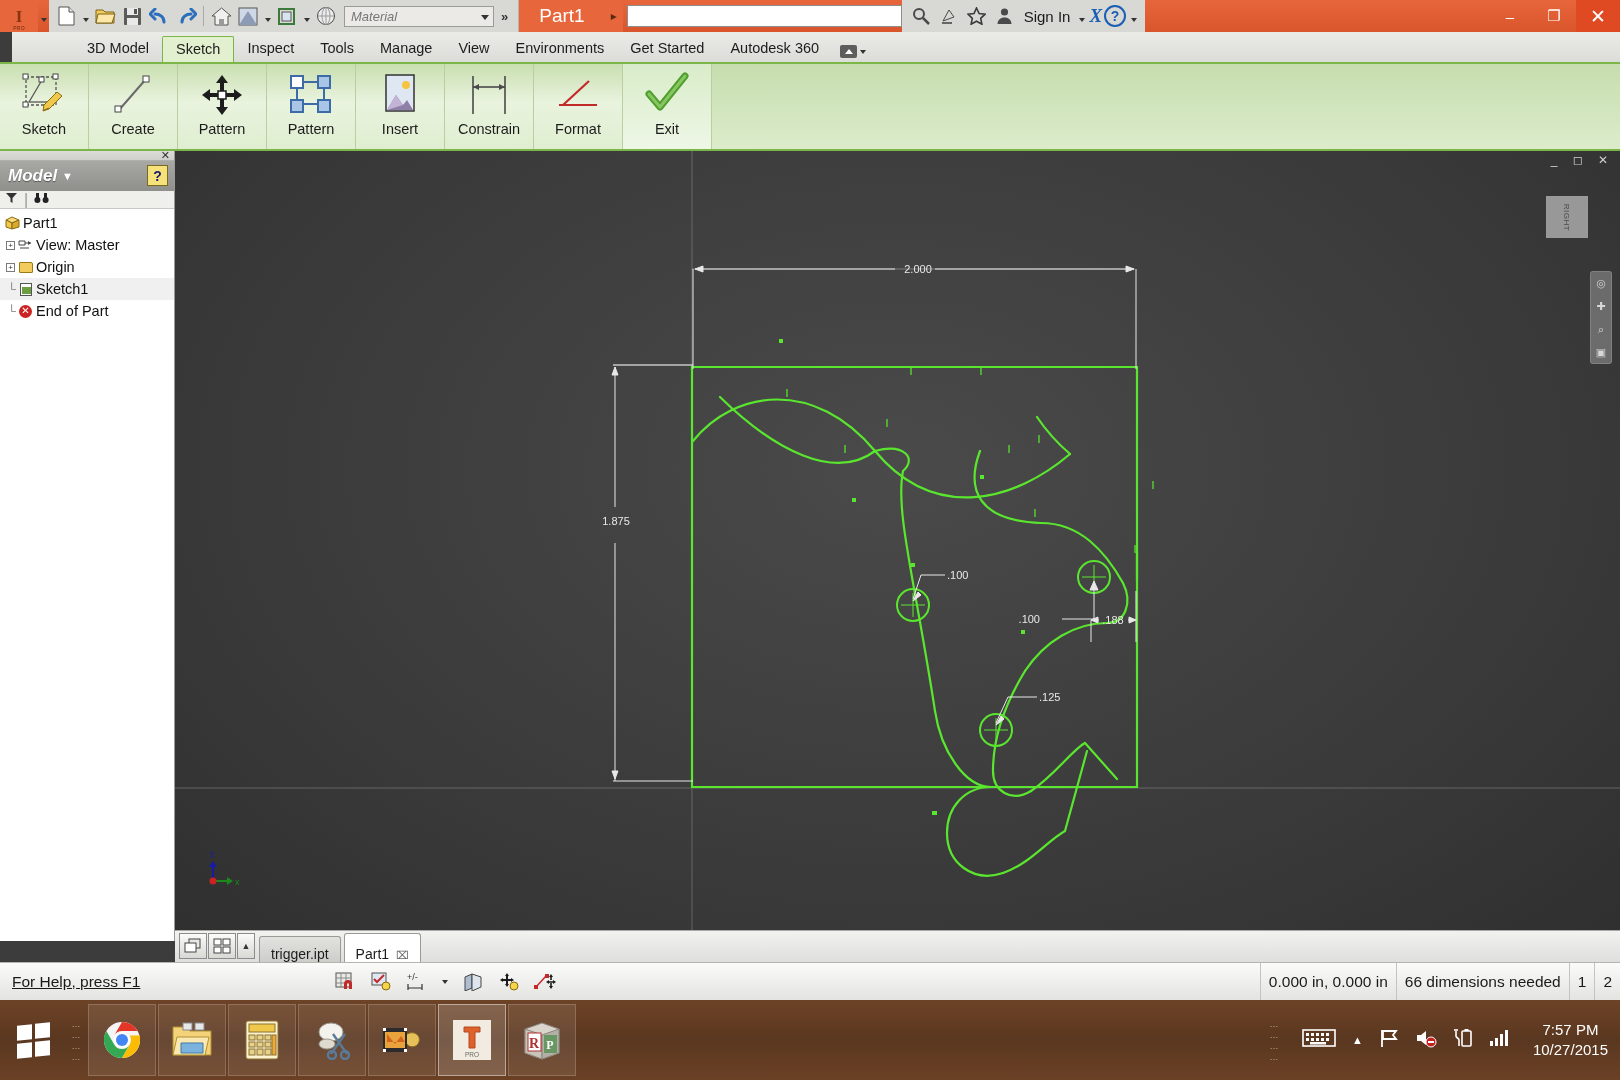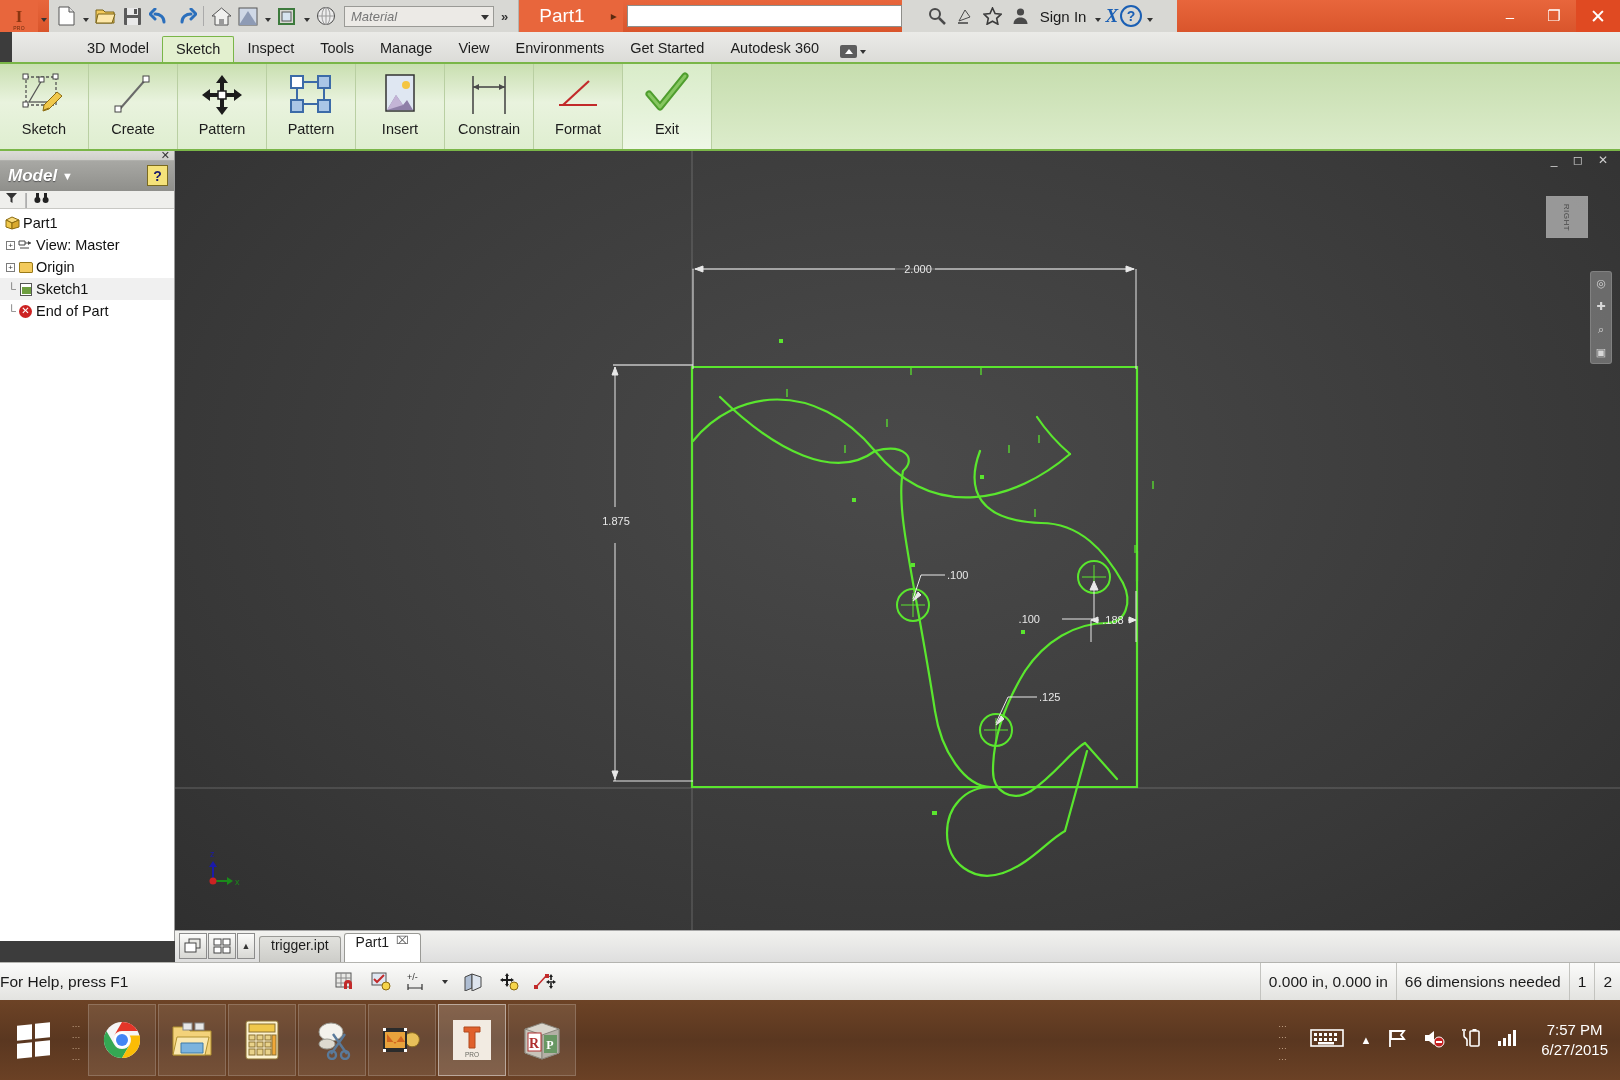--- a/index.html
+++ b/index.html
@@ -46,21 +46,21 @@
   .matcombo .dd { position:absolute; right:4px; top:8px; border-left:4px solid transparent; border-right:4px solid transparent; border-top:5px solid #333;}
   .dblchev { font-size: 13px; color:#333; padding:0 6px; font-weight:bold; }
   .tb-doctitle {
     background: #e8663c; height: 32px; display: flex; align-items: center;
     padding: 0 20px; color: #fff; font-size: 19px;
   }
   .tb-chev { color: #5a2a10; font-size: 12px; padding: 0 6px; background:#e8663c; height:32px; display:flex; align-items:center;}
   .tb-search {
     width: 275px; height: 22px; background: #fff; border: 1px solid #8e8e8a; margin-left: 4px;
   }
-  .tb-right { display:flex; align-items:center; gap:2px; background:#d8d8d4; height:32px; padding:0 22px; }
+  .tb-right { display:flex; align-items:center; gap:2px; background:#d8d8d4; height:32px; padding:0 6px; }
   .tb-icon { width:26px;height:26px; display:flex;align-items:center;justify-content:center; font-size:15px; color:#3b3b3b;}
   .signin { font-size:15px; color:#1a1a1a; padding:0 4px;}
   .xlogo { color:#1a5fb4; font-size:19px; font-weight:bold; font-style:italic; font-family:"Liberation Serif",serif;}
   .helpq {
     width:22px;height:22px;border-radius:50%; border:2px solid #1a5fb4; color:#1a5fb4;
     display:flex;align-items:center;justify-content:center;font-size:14px;font-weight:bold;
   }
   .winbtns { display:flex; align-items:center; height:32px; margin-left:auto; }
   .winbtn { width:44px;height:32px;display:flex;align-items:center;justify-content:center;color:#fff;font-size:15px;}
   .winbtn.close { background:#e04a22; font-size:19px; }
@@ -159,34 +159,34 @@
   
   .doctabbar {
     position:absolute; left:175px; top:930px; width:1445px; height:32px;
     background: linear-gradient(to bottom,#f2f2ef,#dedede);
     border-top:1px solid #a8a8a8; display:flex; align-items:flex-end; padding-left:4px;
   }
   .dt-btn { width:28px;height:26px;border:1px solid #8c8c8c; background:linear-gradient(to bottom,#fbfbfa,#d8d8d4);
     display:flex;align-items:center;justify-content:center; margin-right:1px; margin-bottom:3px;}
   .dt-btn.narrow { width:18px; }
   .dtab {
-    height:26px; padding:0 11px; display:flex;align-items:flex-start; font-size:14px;color:#1c1c1c;
+    height:26px; padding:0 11px; display:flex;align-items:flex-end; font-size:14px;color:#1c1c1c;
     background: linear-gradient(to bottom,#e2e2de,#cdcdc9);
     border:1px solid #9a9a96; border-bottom:none; border-radius:3px 3px 0 0; margin-left:3px;
   }
   .dtab.active { background:#fff; height:29px; }
   .dtab-close { margin-left:7px; font-size:11px; color:#666;}
 
   
   .statusbar {
     position:absolute; left:0; top:962px; width:1620px; height:38px;
     background: linear-gradient(to bottom,#fbfbfa 0%,#e3e3e0 100%);
     border-top:1px solid #b4b4b0; display:flex; align-items:center;
   }
-  .sb-help { font-size:15.5px; color:#1a1a1a; padding-left:0; width:330px;}
+  .sb-help { font-size:15.5px; color:#1a1a1a; padding-left:12px; width:330px;text-decoration:underline;}
   .sb-icons { display:flex; align-items:center; gap:14px; margin-left:4px; }
   .sb-icon { width:22px;height:22px;display:flex;align-items:center;justify-content:center;font-size:13px;color:#333;}
   .sb-right { margin-left:auto; display:flex; align-items:stretch; height:38px; }
   .sb-cell {
     display:flex;align-items:center;justify-content:center; padding:12px 8px;
     border-left:1px solid #c3c3bf; font-size:15.5px; color:#1a1a1a;
   }
 
   
   .taskbar {
@@ -892,18 +892,18 @@
             <g fill="#fff">
               <rect x="1" y="12" width="3" height="5"></rect>
               <rect x="6" y="9" width="3" height="8"></rect>
               <rect x="11" y="5" width="3" height="12"></rect>
               <rect x="16" y="1" width="3" height="16"></rect>
             </g>
           </svg>
       </span>
       <div class="clock">
         <div>7:57 PM</div>
-        <div>6/27/2015</div>
+        <div>10/27/2015</div>
       </div>
     </div>
   </div>
 
 </div>
 
 </body></html>

